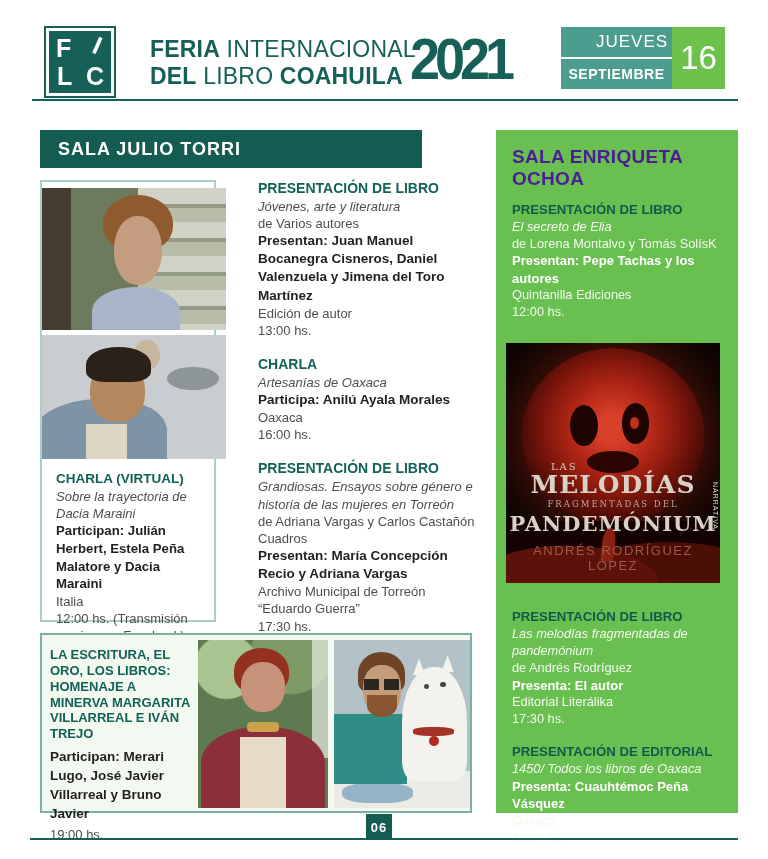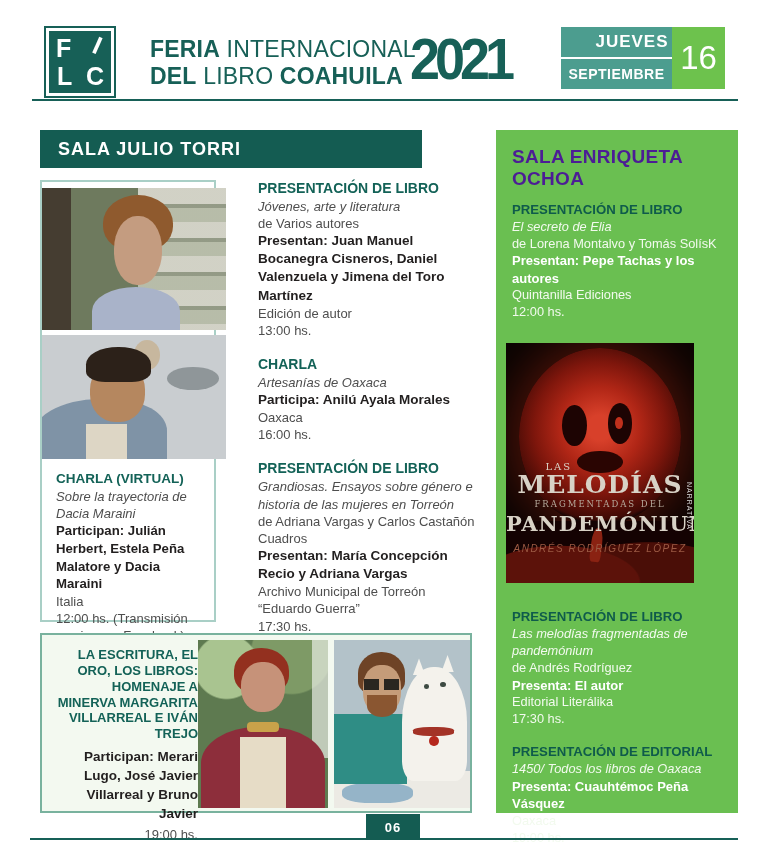--- a/index.html
+++ b/index.html
@@ -16,21 +16,21 @@
   .lg-l{left:8px;bottom:4px;} .lg-c{right:7px;bottom:4px;}
 
   .title-block{position:absolute;left:150px;top:36px;color:#176057;font-size:23px;line-height:1.18;
                letter-spacing:.2px;white-space:nowrap;}
   .title-block .b{font-weight:800;} .title-block .r{font-weight:400;}
   .year{position:absolute;left:410px;top:28px;color:#176057;font-weight:800;font-size:54px;
         letter-spacing:-5px;transform:scaleY(1.05);}
   .datebox{position:absolute;left:561px;top:27px;width:164px;height:62px;display:flex;}
   .datebox .dm{width:111px;background:#4C9D8F;color:#fff;display:flex;flex-direction:column;}
   .datebox .dm div{flex:1;display:flex;align-items:center;justify-content:center;}
-  .dm .day{font-weight:700;font-size:17px;letter-spacing:1px;border-bottom:2px solid #fff;padding-left:31px;}
+  .dm .day{font-weight:400;font-size:17px;letter-spacing:1px;border-bottom:2px solid #fff;padding-left:31px;}
   .dm .month{font-weight:700;font-size:14px;letter-spacing:.5px;}
   .datebox .dn{width:53px;background:#6DC24D;color:#fff;display:flex;align-items:center;
                justify-content:center;font-size:33px;font-weight:400;}
   .hrule{position:absolute;left:32px;top:99px;width:706px;height:2px;background:#176057;}
 
   
   .sala-bar{position:absolute;left:40px;top:130px;width:382px;height:38px;background:#145C52;
             color:#fff;display:flex;align-items:center;padding-left:18px;box-sizing:border-box;
             font-weight:800;font-size:18px;letter-spacing:1px;}
   .boxA{position:absolute;left:40px;top:180px;width:176px;height:442px;border:2px solid #A9CFC6;
@@ -47,65 +47,65 @@
 
   .midcol{position:absolute;left:258px;top:180px;width:222px;}
   .midcol .event{margin-bottom:17px;}
   .midcol .cat{font-size:14px;}
   .midcol .wrk,.midcol .pln{font-size:13px;}
   .midcol .bld{font-size:13.5px;}
 
   
   .homage{position:absolute;left:40px;top:633px;width:432px;height:180px;border:2px solid #79B29E;
           background:#F3F9F0;box-sizing:border-box;}
-  .homage-text{position:absolute;left:14px;top:12px;width:142px;text-align:right;}
+  .homage-text{position:absolute;left:8px;top:12px;width:142px;}
   .homage-title{color:#136257;font-weight:800;font-size:13px;line-height:1.22;}
   .homage .bld{margin-top:6px;font-size:13.5px;line-height:1.4;}
   .homage .pln{margin-top:2px;}
   .ph3{position:absolute;left:156px;top:5px;width:130px;height:168px;background:#5e7a50;}
   .ph4{position:absolute;left:292px;top:5px;width:136px;height:168px;background:#b3c2c9;}
 
   
   .panel{position:absolute;left:496px;top:130px;width:242px;height:683px;background:#6ABF51;
          box-sizing:border-box;padding:16px 14px 0 16px;}
   .panel-title{color:#4c1d95;font-weight:800;font-size:19px;line-height:1.15;letter-spacing:.3px;
                margin-bottom:12px;width:180px;}
   .panel .cat{color:#0F5B4B;font-size:13.2px;}
   .panel .wrk,.panel .pln{color:#F2FAEE;font-size:12.8px;}
   .panel .bld{color:#fff;font-size:13px;}
   .panel .event{margin-bottom:16px;}
 
-  .cover{position:relative;margin:22px 0 26px -6px;width:188px;height:240px;background:#0a0403;
+  .cover{position:relative;margin:22px 0 26px -6px;width:214px;height:240px;background:#0a0403;
          overflow:hidden;}
   .orb{left:7%;top:2%;width:86%;height:74%;border-radius:50%;
        background:radial-gradient(circle at 50% 45%,#d8402a 0 10%,#b02616 32%,#7e160c 52%,#3f0a05 72%,transparent 76%);
        box-shadow:0 0 42px 12px rgba(205,45,20,.30);}
   .eyeL{left:30%;top:26%;width:13%;height:17%;background:#1d0403;border-radius:50%;}
   .eyeR{left:54%;top:25%;width:13%;height:17%;background:#1d0403;border-radius:50%;}
   .pupil{left:58%;top:31%;width:4%;height:5%;background:#c0301c;border-radius:50%;}
   .mouth{left:38%;top:45%;width:24%;height:9%;background:#2a0502;border-radius:50%;}
   .ridge{left:0;bottom:0;width:100%;height:26%;
          background:radial-gradient(ellipse at 28% 100%,#5c120a 0 42%,transparent 43%),
                     radial-gradient(ellipse at 76% 100%,#4a0e07 0 46%,transparent 47%),#140202;}
   .figure{left:45%;bottom:9%;width:6%;height:14%;background:#8a2212;border-radius:45% 45% 20% 20%;
           transform:rotate(7deg);}
   .cover-text{position:absolute;left:0;top:49%;width:100%;text-align:center;
               font-family:"DejaVu Serif",serif;color:#d8d2c6;}
   .cv-las{text-align:left;padding-left:21%;font-size:10px;letter-spacing:2px;}
   .cv-mel{font-size:25px;font-weight:700;line-height:1.0;letter-spacing:1px;}
   .cv-frag{font-size:8.5px;letter-spacing:2px;color:#b5aa9c;margin:2px 0;}
   .cv-pan{font-size:21px;font-weight:700;letter-spacing:1px;}
-  .cv-auth{font-family:"Liberation Sans",sans-serif;font-size:10px;letter-spacing:1.5px;
-           color:#9c5a44;margin-top:7px;font-style:italic;}
+  .cv-auth{font-family:"Liberation Sans",sans-serif;font-size:13px;letter-spacing:1.5px;
+           color:#9c5a44;margin-top:7px;}
   .cv-spine{position:absolute;right:1px;bottom:22%;writing-mode:vertical-rl;font-size:7px;
             color:#ddd;font-family:"Liberation Sans",sans-serif;letter-spacing:1px;}
 
   
   .frule{position:absolute;left:30px;top:838px;width:708px;height:2px;background:#176057;}
-  .pagenum{position:absolute;left:366px;top:814px;width:54px;height:26px;background:#145C52;
+  .pagenum{position:absolute;left:366px;top:814px;width:26px;height:26px;background:#145C52;
            color:#fff;font-weight:800;font-size:13px;display:flex;align-items:center;
            justify-content:center;letter-spacing:1px;}
 </style>
 </head>
 <body>
 
 <div class="page">
 
   <div class="logo">
     <div class="logo-inner">

